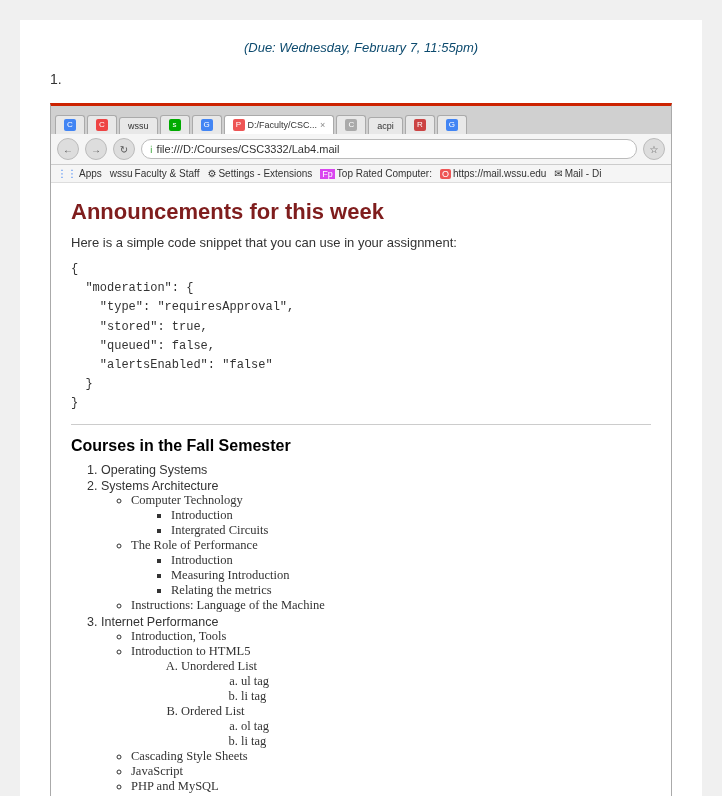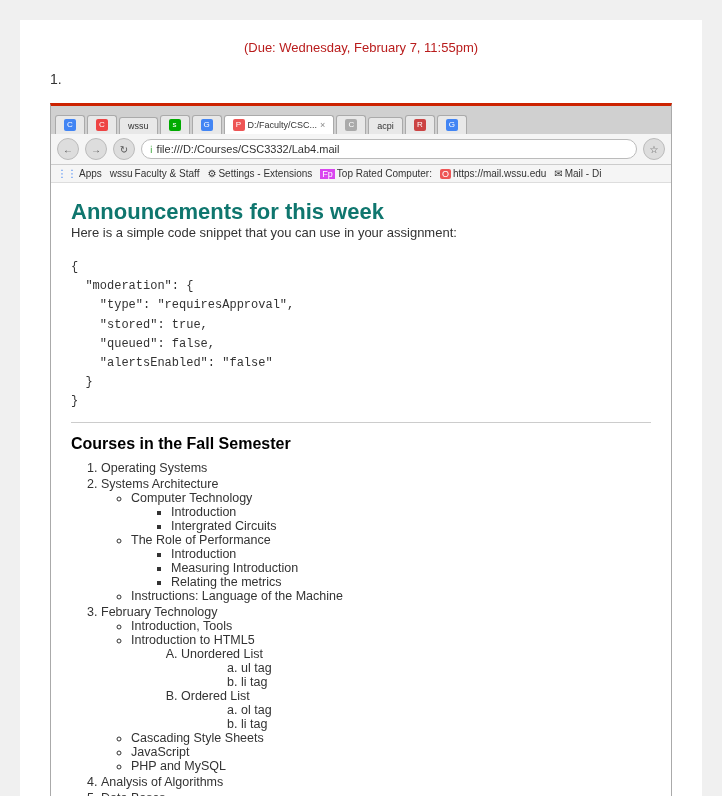--- a/index.html
+++ b/index.html
@@ -13,22 +13,23 @@
 
     .page-container {
       background: #fff;
       max-width: 722px;
       margin: 0 auto;
       padding: 20px 30px;
     }
 
     .due-line {
       text-align: center;
+      font-style: italic;
       font-size: 13px;
-      color: #b91c1c;
+      color: #0c4a6e;
       margin-bottom: 16px;
     }
 
     .question-line {
       display: flex;
       margin-bottom: 16px;
       font-size: 14px;
     }
     .question-number {
       min-width: 60px;
@@ -145,27 +146,27 @@
 
     
     .browser-content {
       padding: 16px 20px;
       background: #fff;
     }
 
     .page-heading {
       font-size: 22px;
       font-weight: bold;
-      color: #0f766e;
-      margin-bottom: 0;
+      color: #7f1d1d;
+      margin-bottom: 10px;
     }
 
     .intro-text {
       font-size: 13px;
-      margin-bottom: 18px;
+      margin-bottom: 10px;
       color: #333;
     }
 
     .code-block {
       font-family: 'Courier New', monospace;
       font-size: 12px;
       background: #fff;
       border: none;
       color: #333;
       line-height: 1.6;
@@ -198,20 +199,21 @@
       padding-left: 20px;
     }
 
     ol.level1 > li {
       margin-bottom: 2px;
     }
 
     ul.circle {
       list-style-type: circle;
       padding-left: 30px;
+      font-family: Liberation Serif, serif;
     }
 
     ul.square {
       list-style-type: square;
       padding-left: 40px;
     }
 
     ol.upper-alpha {
       list-style-type: upper-alpha;
       padding-left: 50px;
@@ -366,21 +368,21 @@
               </li>
 
               <li>
                 <span>Instructions: Language of the Machine</span>
               </li>
 
             </ul>
           </li>
 
           <li>
-            <span>February Technology</span>
+            <span>Internet Performance</span>
             <ul class="circle">
 
               <li>
                 <span>Introduction, Tools</span>
               </li>
 
               <li>
                 <span>Introduction to HTML5</span>
                 <ol class="upper-alpha">
                   <li>

